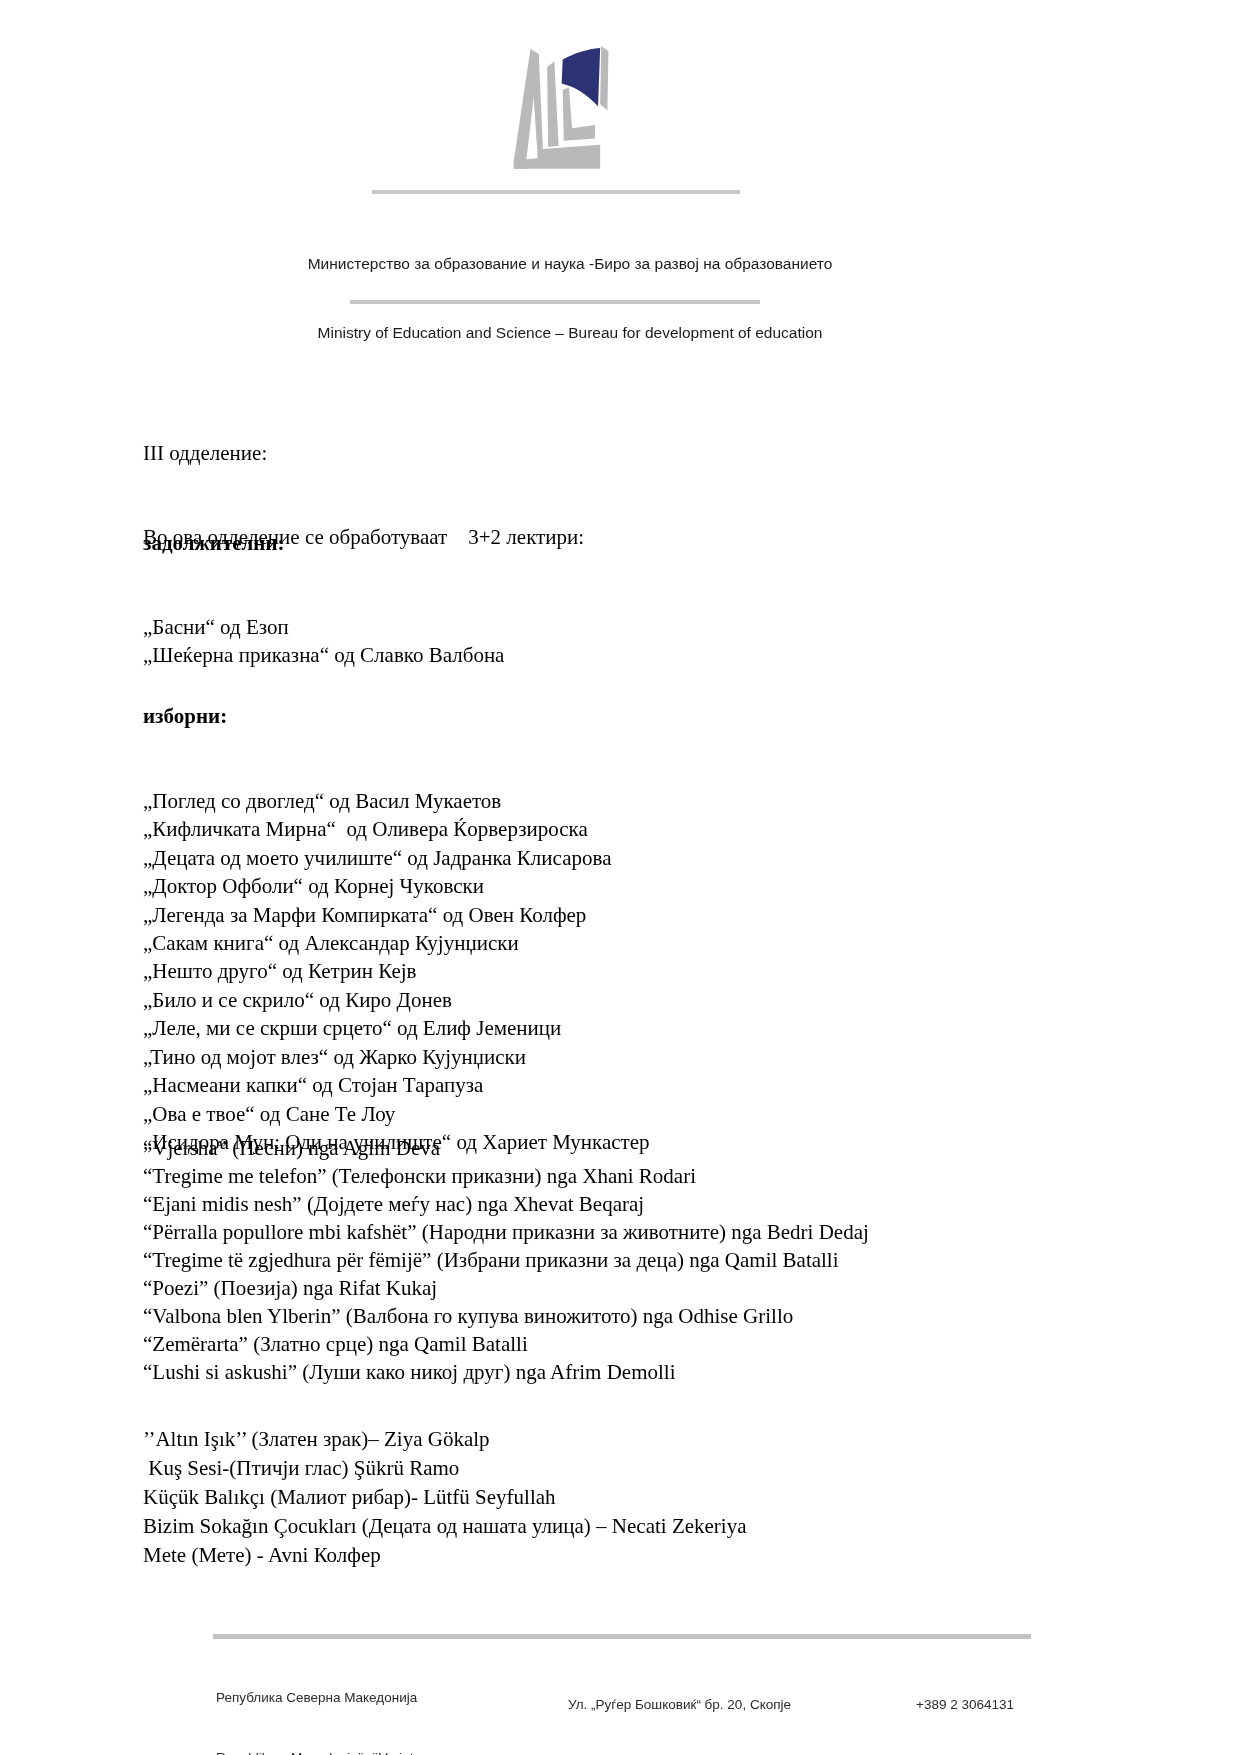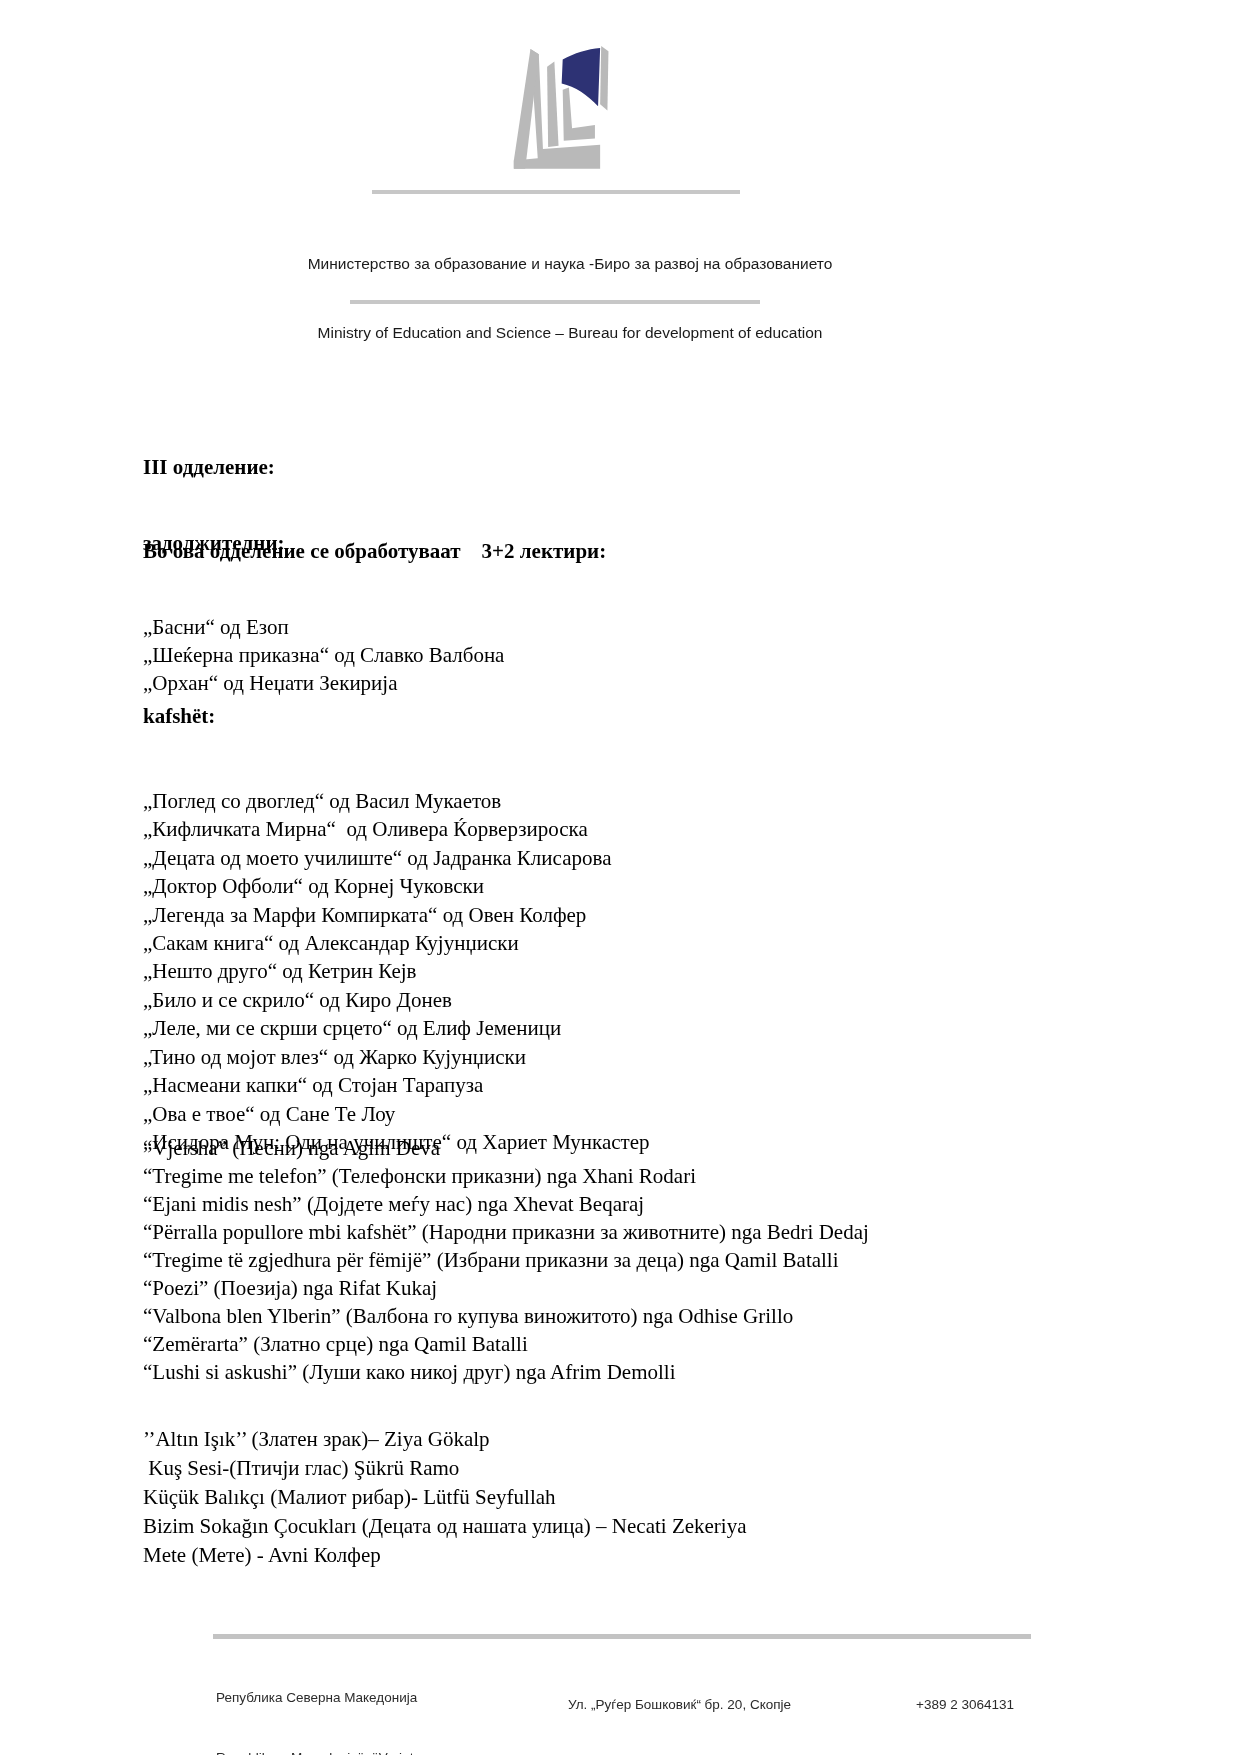--- a/index.html
+++ b/index.html
@@ -22,21 +22,21 @@
     text-align: center;
     font-family: "Liberation Sans", sans-serif;
     font-size: 15.5px; line-height: 23px; color: #1a1a1a;
     white-space: pre-wrap;
   }
   .body-block {
     position: absolute; left: 143px;
     font-size: 21px; line-height: 28px;
     white-space: pre-wrap;
   }
-  .b-title   { top: 397px; font-weight: bold; }
+  .b-title   { top: 383px; font-weight: normal; }
   .b-mand    { top: 473px; }
   .b-elect   { top: 645px; line-height: 28.4px; }
   .b-alb     { top: 1078px; }
   .b-tur     { top: 1367px; line-height: 29px; }
   .sec-heading { font-weight: bold; }
   .footer-col {
     position: absolute;
     font-family: "Liberation Sans", sans-serif;
     font-size: 13.5px; line-height: 20px; color: #2b2b2b;
     white-space: pre-wrap;
@@ -75,25 +75,25 @@
 
   <div class="divider d2"></div>
 
   <div class="body-block b-title">
     <div>III одделение:</div>
     <div>Во ова одделение се обработуваат    3+2 лектири:</div>
   </div>
 
   <div class="body-block b-mand">
     <div class="sec-heading">задолжителни:</div>
-    <div><div>„Басни“ од Езоп</div><div>„Шеќерна приказна“ од Славко Валбона</div><div>„Орхан“ од Неџати Зекирија</div></div>
+    <div><div>„Басни“ од Езоп</div><div>„Шеќерна приказна“ од Славко Валбона</div></div>
   </div>
 
   <div class="body-block b-elect">
-    <div class="sec-heading">kafshët:</div>
+    <div class="sec-heading">изборни:</div>
     <div><div>„Поглед со двоглед“ од Васил Мукаетов</div><div>„Кифличката Мирна“  од Оливера Ќорверзироска</div><div>„Децата од моето училиште“ од Јадранка Клисарова</div><div>„Доктор Офболи“ од Корнеј Чуковски</div><div>„Легенда за Марфи Компирката“ од Овен Колфер</div><div>„Сакам книга“ од Александар Кујунџиски</div><div>„Нешто друго“ од Кетрин Кејв</div><div>„Било и се скрило“ од Киро Донев</div><div>„Леле, ми се скрши срцето“ од Елиф Јеменици</div><div>„Тино од мојот влез“ од Жарко Кујунџиски</div><div>„Насмеани капки“ од Стојан Тарапуза</div><div>„Ова е твое“ од Сане Те Лоу</div><div>„Исидора Мун: Оди на училиште“ од Хариет Мункастер</div></div>
   </div>
 
   <div class="body-block b-alb">
     <div><div>“Vjersha” (Песни) nga Agim Deva</div><div>“Tregime me telefon” (Телефонски приказни) nga Xhani Rodari</div><div>“Ejani midis nesh” (Дојдете меѓу нас) nga Xhevat Beqaraj</div><div>“Përralla popullore mbi kafshët” (Народни приказни за животните) nga Bedri Dedaj</div><div>“Tregime të zgjedhura për fëmijë” (Избрани приказни за деца) nga Qamil Batalli</div><div>“Poezi” (Поезија) nga Rifat Kukaj</div><div>“Valbona blen Ylberin” (Валбона го купува виножитото) nga Odhise Grillo</div><div>“Zemërarta” (Златно срце) nga Qamil Batalli</div><div>“Lushi si askushi” (Луши како никој друг) nga Afrim Demolli</div></div>
   </div>
 
   <div class="body-block b-tur">
     <div><div>’’Altın Işık’’ (Златен зрак)– Ziya Gökalp</div><div> Kuş Sesi-(Птичји глас) Şükrü Ramo</div><div>Küçük Balıkçı (Малиот рибар)- Lütfü Seyfullah</div><div>Bizim Sokağın Çocukları (Децата од нашата улица) – Necati Zekeriya</div><div>Mete (Мете) - Avni Колфер</div></div>
   </div>

